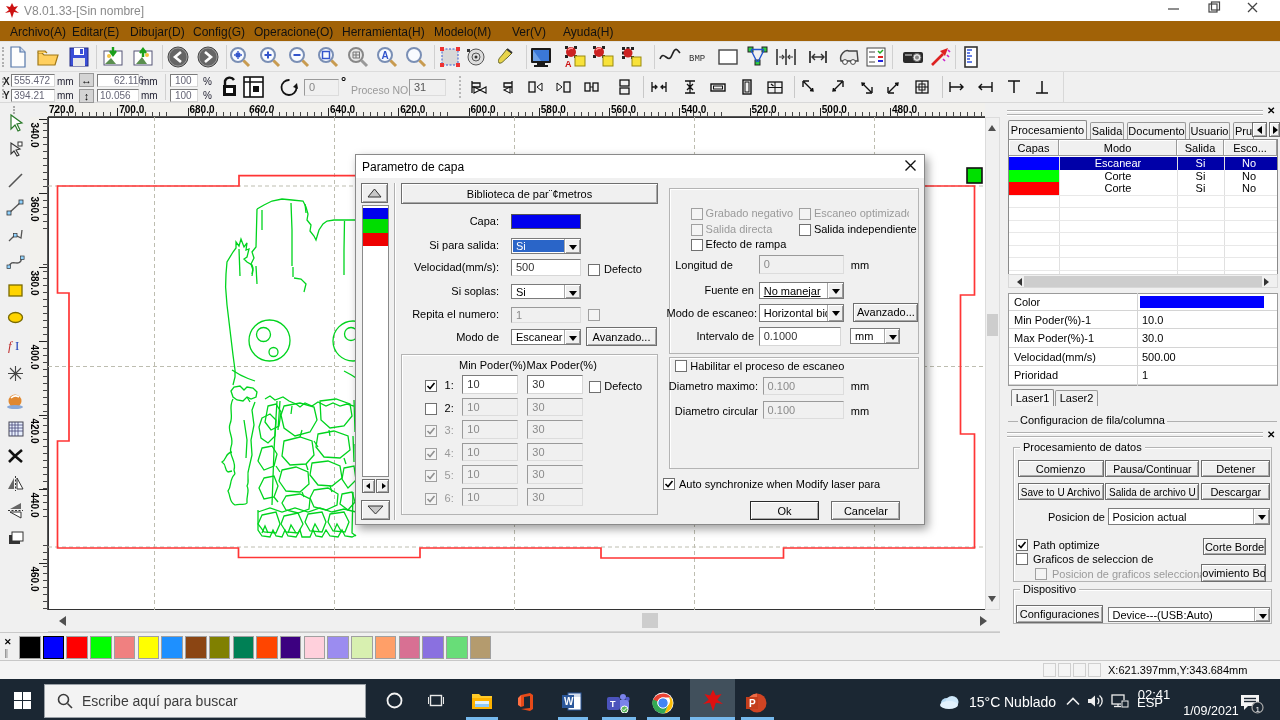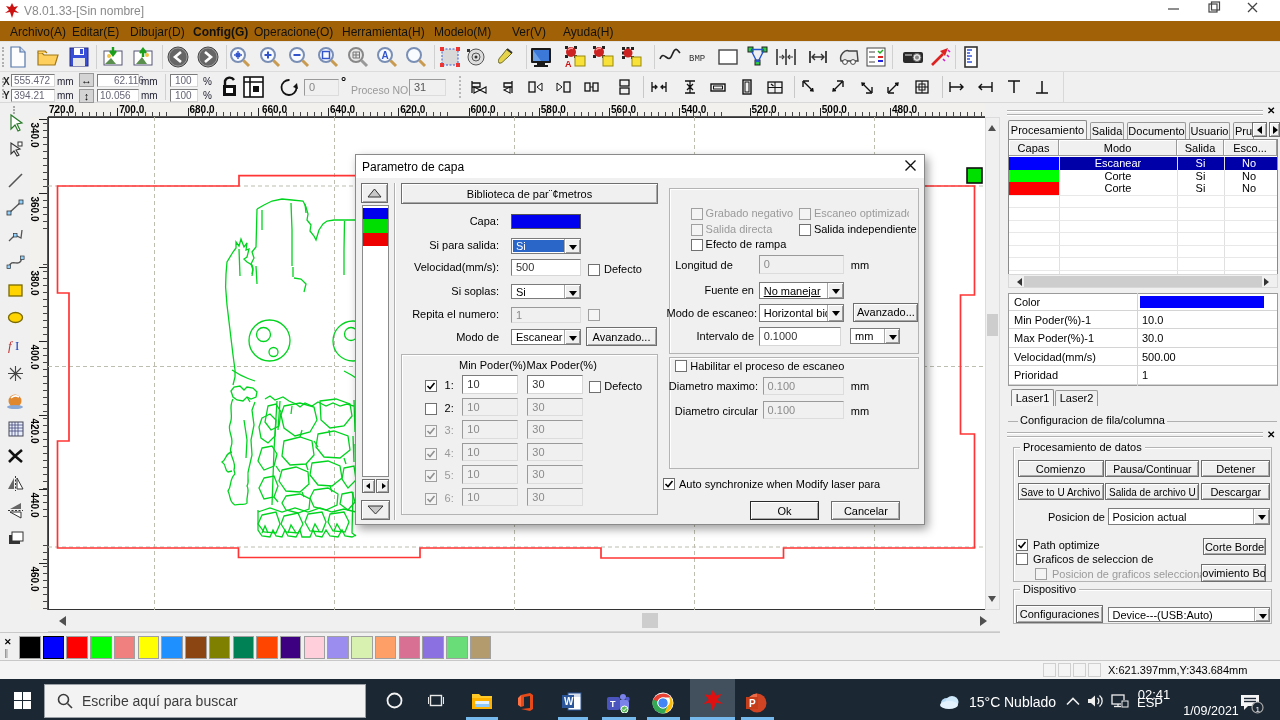--- a/index.html
+++ b/index.html
@@ -34,21 +34,21 @@
     <rect x="49" y="4" width="8" height="8" fill="none" stroke="#444" stroke-width="1.2"></rect>
     <rect x="51.5" y="2" width="8" height="8" fill="none" stroke="#444" stroke-width="1.2"></rect>
     <path d="M88 3 L97 12 M97 3 L88 12" stroke="#444" stroke-width="1.3"></path>
   </svg>
 </div>
 
 <div class="abs" style="left:0;top:21px;width:1280px;height:21px;background:#a16207;border-bottom:1px solid #e2e2e2;font-size:12px;color:#111;">
   <span class="abs" style="left:10px;top:4px;">Archivo(A)</span>
   <span class="abs" style="left:72px;top:4px;">Editar(E)</span>
   <span class="abs" style="left:130px;top:4px;">Dibujar(D)</span>
-  <span class="abs" style="left:193px;top:4px;font-weight:bold;">Config(G)</span>
+  <span class="abs" style="left:193px;top:4px;">Config(G)</span>
   <span class="abs" style="left:254px;top:4px;">Operacione(O)</span>
   <span class="abs" style="left:342px;top:4px;">Herramienta(H)</span>
   <span class="abs" style="left:434px;top:4px;">Modelo(M)</span>
   <span class="abs" style="left:512px;top:4px;">Ver(V)</span>
   <span class="abs" style="left:563px;top:4px;">Ayuda(H)</span>
 </div>
 
 <div id="tb1" class="abs" style="left:0;top:42px;width:1280px;height:30px;background:#f0f0f0;border-bottom:1px solid #dcdcdc;"></div>
 <div id="tb1c">
 <div class="abs" style="left:2px;top:47px;width:3px;height:20px;border-left:2px dotted #b0b0b0;"></div>
@@ -366,21 +366,21 @@
 <div class="abs" style="left:0;top:103px;width:1280px;height:14px;background:#f0f0f0;"></div>
 <div class="abs" style="left:48px;top:103px;width:937px;height:14px;background:#f2f1ed;border-bottom:1px solid #555;overflow:hidden;">
 <div class="abs" style="left:0;top:9px;width:937px;height:5px;background:repeating-linear-gradient(90deg,transparent 0px,transparent 6.1px,#444 6.1px,#444 7.025px);"></div>
 
 <span class="abs tick" style="left:1.0px;top:1px;">720.0</span>
 <div class="abs" style="left:69.2px;top:5px;width:1px;height:9px;background:#222;"></div>
 <span class="abs tick" style="left:71.2px;top:1px;">700.0</span>
 <div class="abs" style="left:139.5px;top:5px;width:1px;height:9px;background:#222;"></div>
 <span class="abs tick" style="left:141.5px;top:1px;">680.0</span>
 <div class="abs" style="left:209.8px;top:5px;width:1px;height:9px;background:#222;"></div>
-<span class="abs tick" style="left:214px;top:1px;">660.0</span>
+<span class="abs tick" style="left:201px;top:1px;font-style:italic;">660.0</span>
 <div class="abs" style="left:280.0px;top:5px;width:1px;height:9px;background:#222;"></div>
 <span class="abs tick" style="left:282.0px;top:1px;">640.0</span>
 <div class="abs" style="left:350.2px;top:5px;width:1px;height:9px;background:#222;"></div>
 <span class="abs tick" style="left:352.2px;top:1px;">620.0</span>
 <div class="abs" style="left:420.5px;top:5px;width:1px;height:9px;background:#222;"></div>
 <span class="abs tick" style="left:422.5px;top:1px;">600.0</span>
 <div class="abs" style="left:490.8px;top:5px;width:1px;height:9px;background:#222;"></div>
 <span class="abs tick" style="left:492.8px;top:1px;">580.0</span>
 <div class="abs" style="left:561.0px;top:5px;width:1px;height:9px;background:#222;"></div>
 <span class="abs tick" style="left:563.0px;top:1px;">560.0</span>

